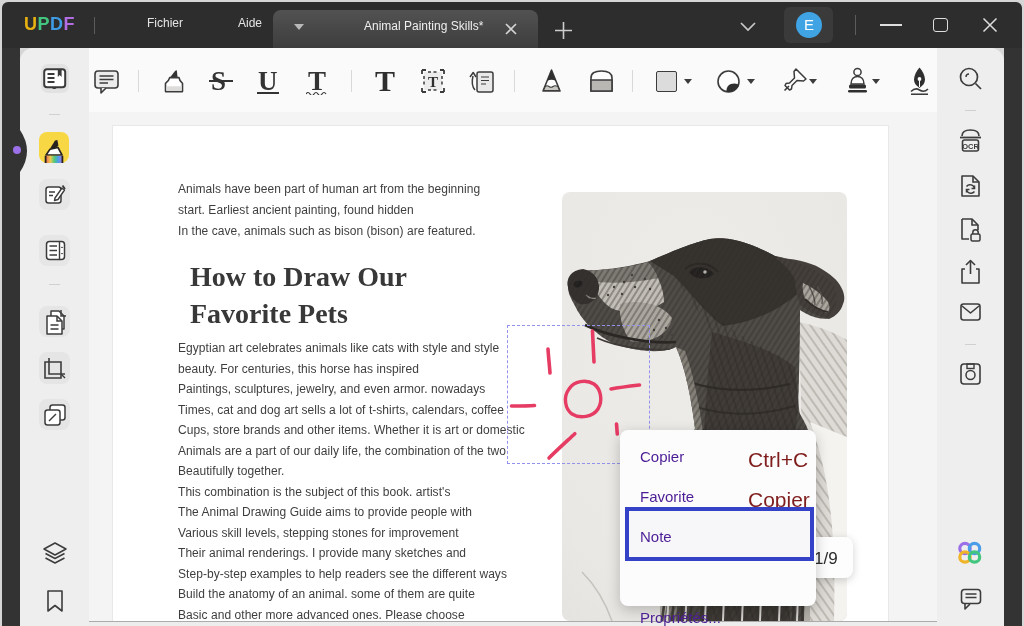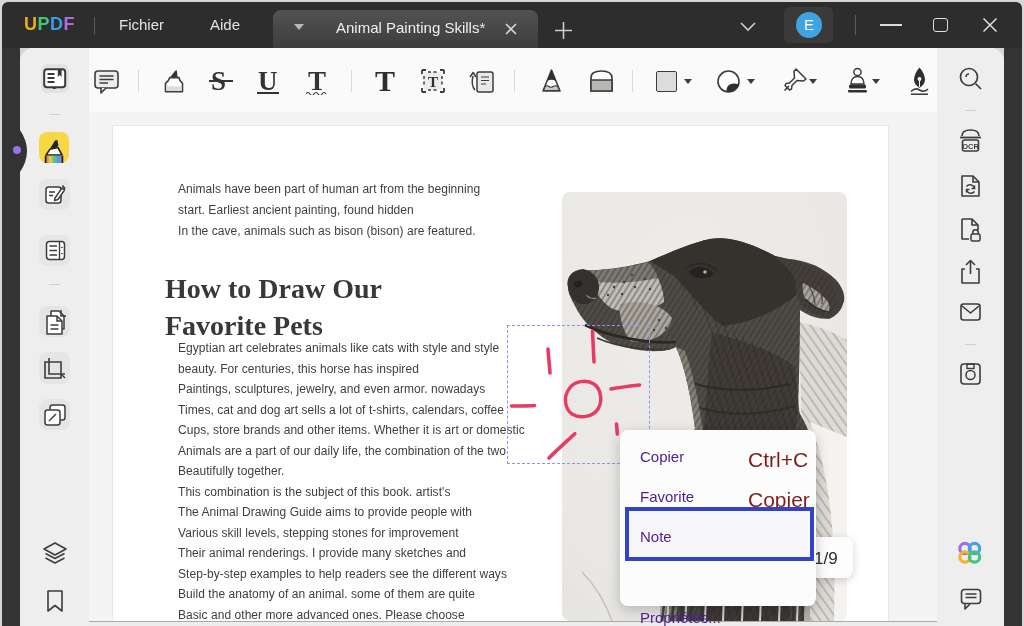--- a/index.html
+++ b/index.html
@@ -13,21 +13,21 @@
   #mainarea { left:20px; top:48px; width:984px; height:578px; background:#f0efef;
     border-radius:14px 14px 0 0; }
   #toolbarbg { left:89px; top:48px; width:848px; height:64px; background:#fafafa; }
   #contentbg { left:89px; top:112px; width:848px; height:510px; background:#f5f4f4; }
   #leftsb { left:20px; top:48px; width:69px; height:578px; background:#efeeee; border-radius:14px 0 0 0; }
   #rightsb { left:937px; top:48px; width:67px; height:578px; background:#efeeee; border-radius:0 14px 0 0; }
   #page { left:113px; top:126px; width:775px; height:495px; background:#ffffff;
     box-shadow:0 0 0 1px #e9e8e8; }
   #botline { left:89px; top:621px; width:848px; height:1px; background:#ababab; }
   #botbar { left:89px; top:622px; width:848px; height:4px; background:#eeeded; }
-  .ttext { color:#e4e4e4; font-size:15px; }
+  .ttext { color:#e4e4e4; font-size:12px;margin-left:28px; }
   .sep-v { width:1px; background:#5c5c5c; }
   .tsep { width:1px; background:#d9d9d9; top:70px; height:22px; }
   .ssep { height:1px; background:#d0d0d0; }
   #tab { left:273px; top:10px; width:265px; height:38px; border-radius:8px 8px 0 0;
     background:linear-gradient(#525252,#3d3d3d); }
   .body-text { color:#3e3e3e; font-size:12px; letter-spacing:0.05px; white-space:pre; }
   h1.head { font-family:"Liberation Serif",serif; color:#383838; font-weight:bold;
     font-size:28px; line-height:37px; letter-spacing:0px; }
   #ctxmenu { left:620px; top:430px; width:196px; height:176px; background:#fcfcfc;
     border-radius:8px; box-shadow:0 4px 14px rgba(0,0,0,0.22); }
@@ -283,21 +283,21 @@
 </svg>
 <svg class="abs" style="left:960px;top:588px;" width="22" height="22" viewBox="0 0 22 22">
   <rect x="1.5" y="1.5" width="19" height="14" rx="3" fill="none" stroke="#3c3c3c" stroke-width="1.6"></rect>
   <path d="M5 16 V21 L10 16" fill="none" stroke="#3c3c3c" stroke-width="1.6" stroke-linejoin="round"></path>
   <path d="M5.5 6 H16.5 M5.5 9.5 H16.5" stroke="#3c3c3c" stroke-width="1.3"></path>
 </svg>
 
 <div class="abs body-text" style="left:178px;top:179px;line-height:21px;">Animals have been part of human art from the beginning
 start. Earliest ancient painting, found hidden
 In the cave, animals such as bison (bison) are featured.</div>
-<h1 class="abs head" style="left:165px;top:258px;margin-top:12px;">How to Draw Our<br>Favorite Pets</h1>
+<h1 class="abs head" style="left:190px;top:258px;">How to Draw Our<br>Favorite Pets</h1>
 <div class="abs body-text" style="left:178px;top:338px;line-height:20.5px;">Egyptian art celebrates animals like cats with style and style
 beauty. For centuries, this horse has inspired
 Paintings, sculptures, jewelry, and even armor. nowadays
 Times, cat and dog art sells a lot of t-shirts, calendars, coffee
 Cups, store brands and other items. Whether it is art or domestic
 Animals are a part of our daily life, the combination of the two
 Beautifully together.
 This combination is the subject of this book. artist's
 The Animal Drawing Guide aims to provide people with
 Various skill levels, stepping stones for improvement

